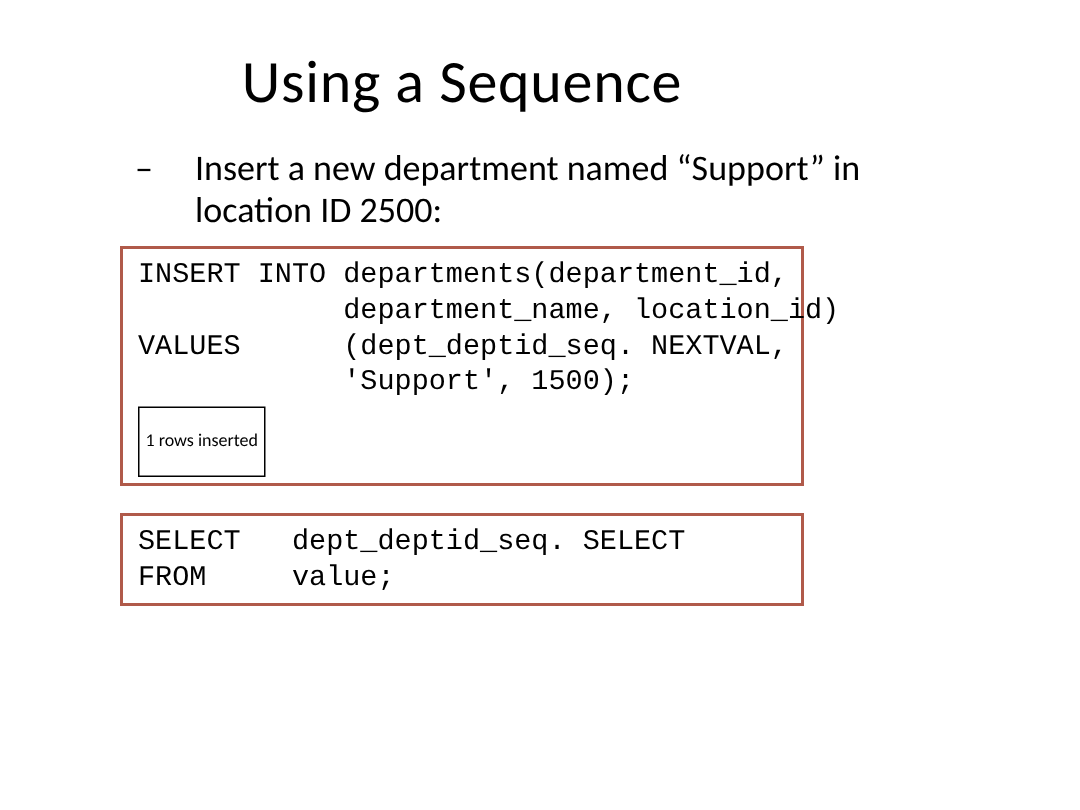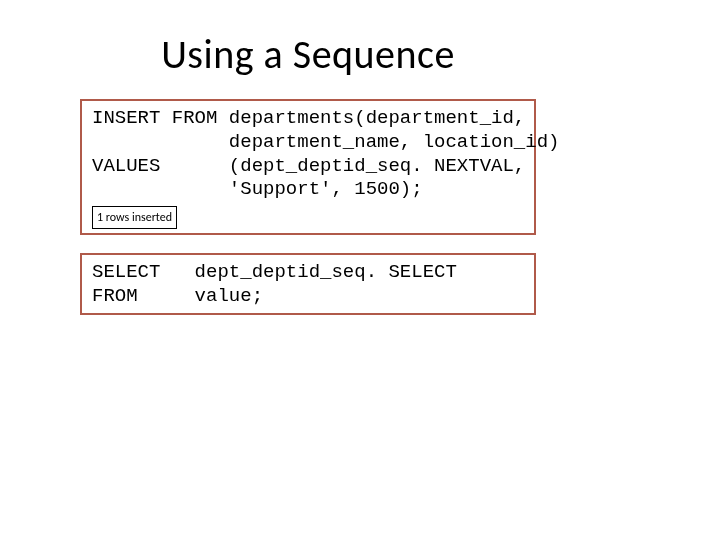--- a/index.html
+++ b/index.html
@@ -48,34 +48,37 @@
     font-family: "Courier New", Courier, monospace;
     font-size: 19px;
     line-height: 1.25;
     white-space: pre;
   }
   .result-box {
     display: inline-block;
     border: 1px solid #000;
     font-family: Calibri, Arial, sans-serif;
     font-size: 12px;
-    padding: 3px 4px;
+    padding: 15px 4px;
     margin-top: 4px;
     white-space: nowrap;
   }
 </style>
 </head>
 <body>
 
 <div class="slide">
 
   <h1 class="title">Using a Sequence</h1>
 
+  <p class="bullet">
+    <span class="dash">– </span><span>Insert a new department named “Support” in location ID 2500:</span>
+  </p>
 
-  <div class="code-block"><span>INSERT FROM departments(department_id,</span>
+  <div class="code-block"><span>INSERT INTO departments(department_id,</span>
 <span>            department_name, location_id)</span>
 <span>VALUES      (dept_deptid_seq. NEXTVAL,</span>
 <span>            'Support', 1500);</span>
 <span class="result-box">1 rows inserted</span></div>
 
 
   <div class="code-block"><span>SELECT   dept_deptid_seq. SELECT</span>
 <span>FROM     value;</span></div>
 
 </div>

